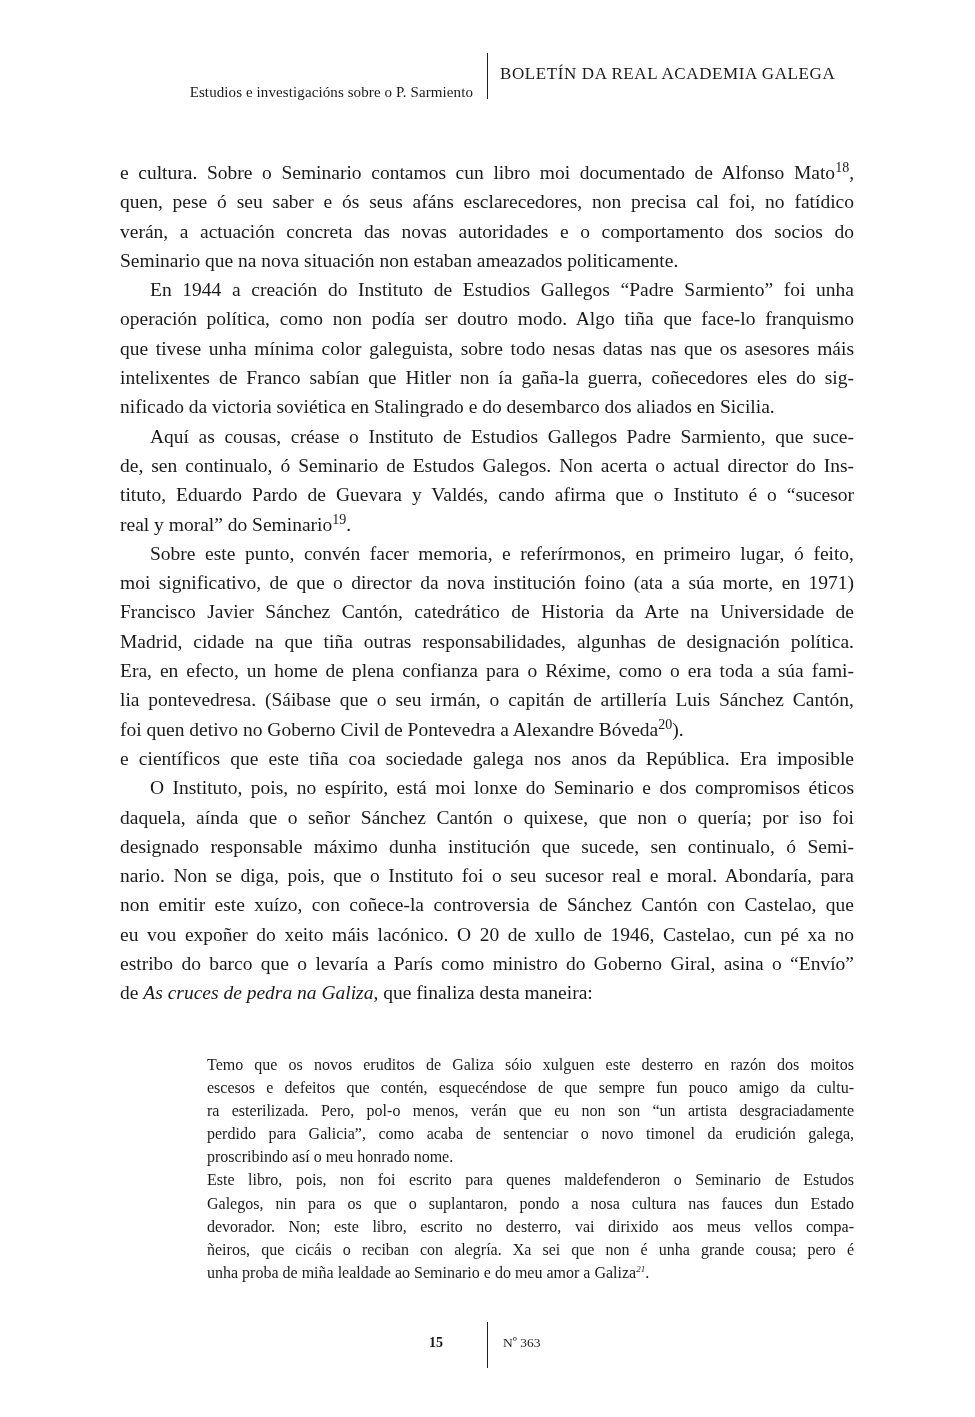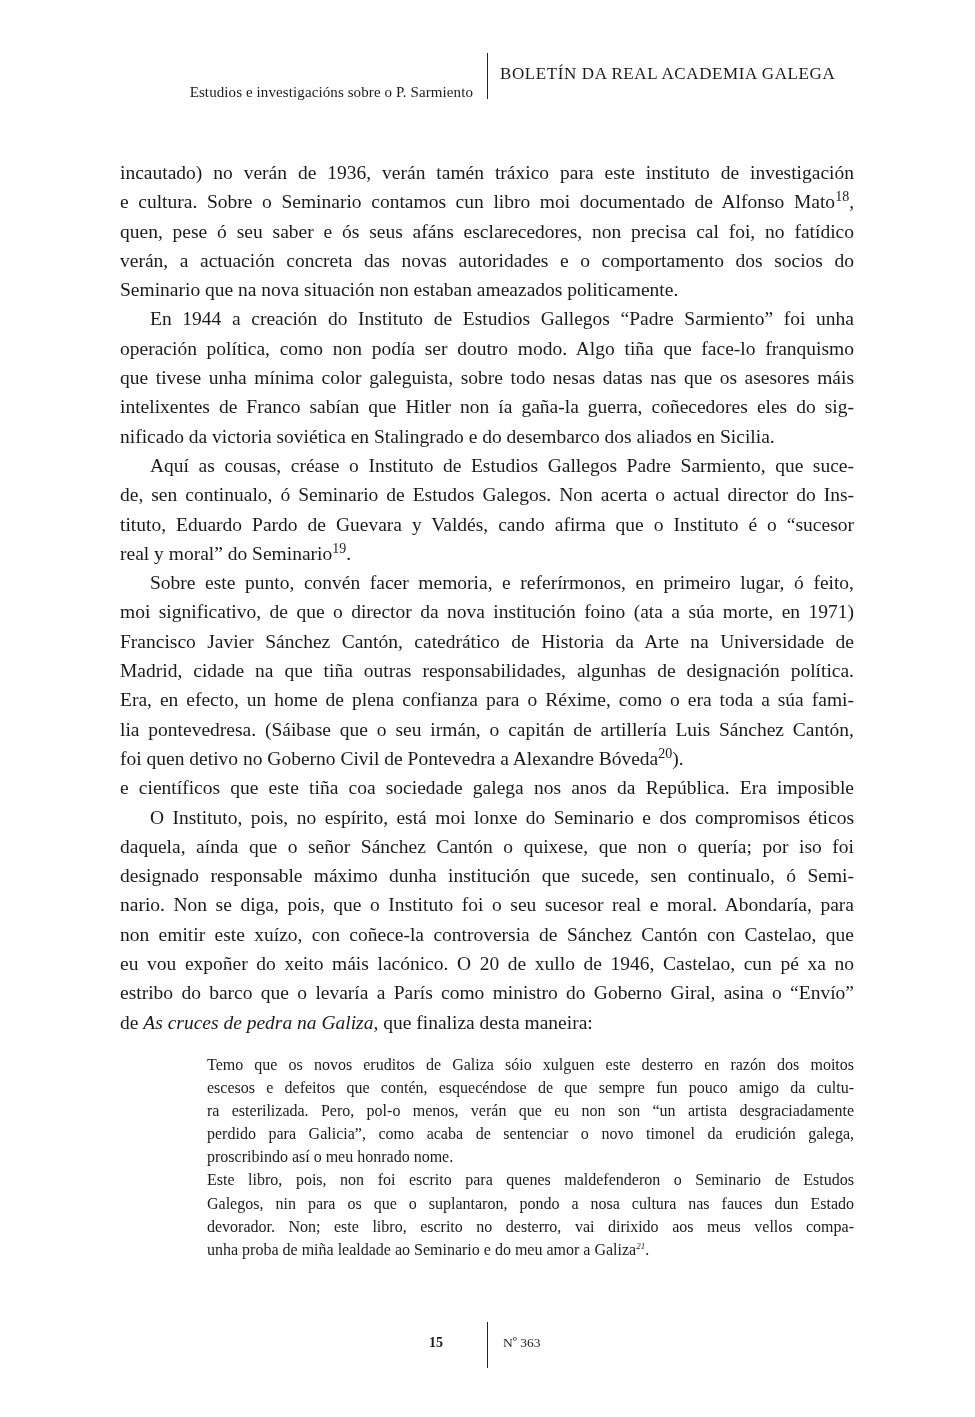--- a/index.html
+++ b/index.html
@@ -23,21 +23,20 @@
 </style>
 </head>
 <body>
 
 <div class="header-left">Estudios e investigacións sobre o P. Sarmiento</div>
 <div class="header-rule"></div>
 <div class="header-right">BOLETÍN DA REAL ACADEMIA GALEGA</div>
 
 <div class="body-text">
 
-  <div class="line">incautado) no verán de 1936, verán tamén tráxico para este instituto de investigación</div>
   <div class="line"><span>e cultura. Sobre o Seminario contamos cun libro moi documentado de Alfonso Mato</span><sup>18</sup><span>,</span></div>
   <div class="line">quen, pese ó seu saber e ós seus afáns esclarecedores, non precisa cal foi, no fatídico</div>
   <div class="line">verán, a actuación concreta das novas autoridades e o comportamento dos socios do</div>
   <div class="line last">Seminario que na nova situación non estaban ameazados politicamente.</div>
 
   <div class="line indent">En 1944 a creación do Instituto de Estudios Gallegos “Padre Sarmiento” foi unha</div>
   <div class="line">operación política, como non podía ser doutro modo. Algo tiña que face-lo franquismo</div>
   <div class="line">que tivese unha mínima color galeguista, sobre todo nesas datas nas que os asesores máis</div>
   <div class="line">intelixentes de Franco sabían que Hitler non ía gaña-la guerra, coñecedores eles do sig-</div>
   <div class="line last">nificado da victoria soviética en Stalingrado e do desembarco dos aliados en Sicilia.</div>
@@ -68,18 +67,19 @@
 
 <div class="quote">
   <div class="qline">Temo que os novos eruditos de Galiza sóio xulguen este desterro en razón dos moitos</div>
   <div class="qline">escesos e defeitos que contén, esquecéndose de que sempre fun pouco amigo da cultu-</div>
   <div class="qline">ra esterilizada. Pero, pol-o menos, verán que eu non son “un artista desgraciadamente</div>
   <div class="qline">perdido para Galicia”, como acaba de sentenciar o novo timonel da erudición galega,</div>
   <div class="qline last">proscribindo así o meu honrado nome.</div>
   <div class="qline">Este libro, pois, non foi escrito para quenes maldefenderon o Seminario de Estudos</div>
   <div class="qline">Galegos, nin para os que o suplantaron, pondo a nosa cultura nas fauces dun Estado</div>
   <div class="qline">devorador. Non; este libro, escrito no desterro, vai dirixido aos meus vellos compa-</div>
+  <div class="qline">ñeiros, que cicáis o reciban con alegría. Xa sei que non é unha grande cousa; pero é</div>
   <div class="qline last"><span>unha proba de miña lealdade ao Seminario e do meu amor a Galiza</span><sup>21</sup><span>.</span></div>
 </div>
 
 <div class="footer-num">15</div>
 <div class="footer-rule"></div>
 <div class="footer-issue">Nº 363</div>
 
 </body></html>

